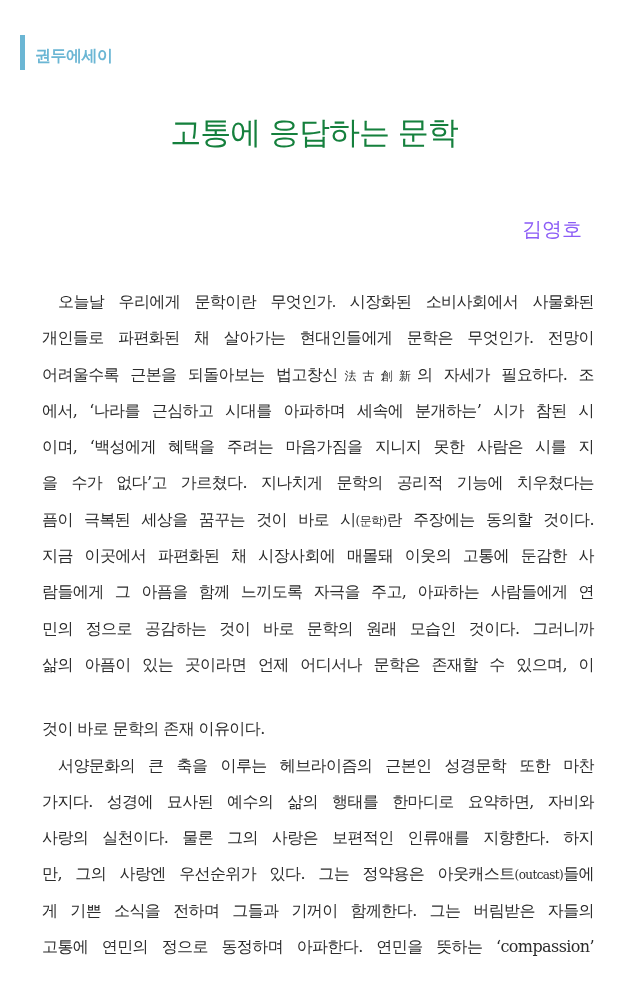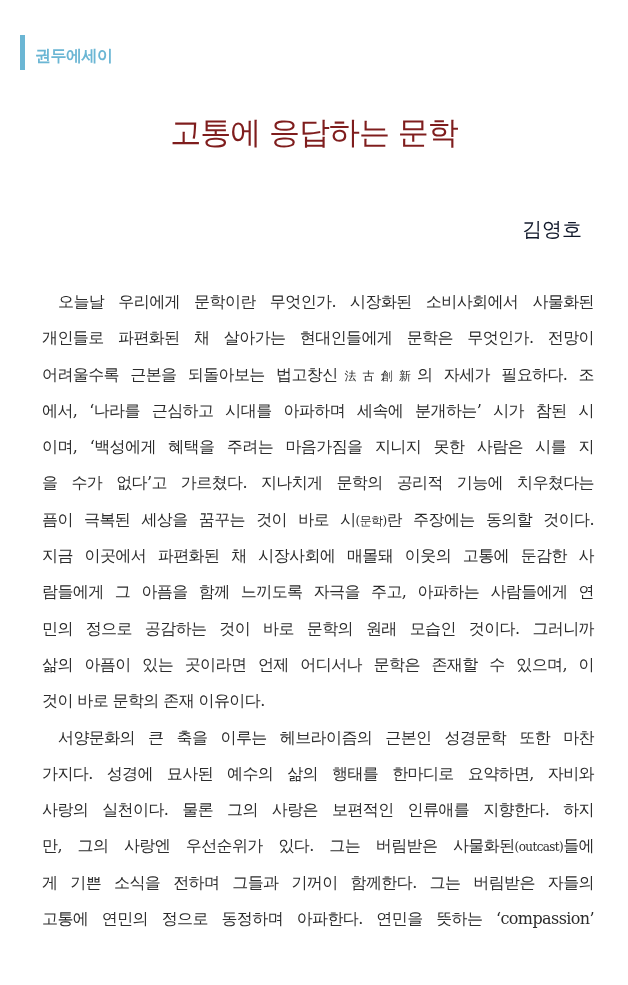--- a/index.html
+++ b/index.html
@@ -37,30 +37,30 @@
       margin-top: 8px;
     }
     .title {
       position: absolute;
       left: 0;
       right: 0;
       top: 112px;
       text-align: center;
       font-family: "DejaVu Serif", serif;
       font-size: 31px;
-      color: #7f1d1d;
+      color: #15803d;
       letter-spacing: -1px;
     }
     .author {
       position: absolute;
       right: 46px;
       top: 216px;
       font-family: "DejaVu Serif", serif;
       font-size: 20px;
-      color: #0f172a;
+      color: #8b5cf6;
     }
     .body-text {
       position: absolute;
       left: 42px;
       top: 284px;
       width: 552px;
       font-family: "DejaVu Serif", serif;
       font-size: 16px;
       line-height: 36.3px;
       color: #2b2b2b;
@@ -68,23 +68,25 @@
     .line {
       display: block;
       white-space: nowrap;
       text-align: justify;
       text-align-last: justify;
       letter-spacing: -0.6px;
       height: 36.3px;
     }
     .line.indent {
       padding-left: 16px;
+      font-family: Liberation Serif, serif;
     }
     .line.last {
       text-align-last: left;
+      margin-top: 28px;
     }
     .small {
       font-size: 12px;
     }
   </style>
 </head>
 <body>
 
 <div class="section-header">
   <div class="accent-bar"></div>
@@ -106,16 +108,16 @@
   <span class="line"><span>픔이 극복된 세상을 꿈꾸는 것이 바로 시</span><span class="small">(문학)</span><span>란 주장에는 동의할 것이다.</span></span>
   <span class="line">지금 이곳에서 파편화된 채 시장사회에 매몰돼 이웃의 고통에 둔감한 사</span>
   <span class="line">람들에게 그 아픔을 함께 느끼도록 자극을 주고, 아파하는 사람들에게 연</span>
   <span class="line">민의 정으로 공감하는 것이 바로 문학의 원래 모습인 것이다. 그러니까</span>
   <span class="line">삶의 아픔이 있는 곳이라면 언제 어디서나 문학은 존재할 수 있으며, 이</span>
   <span class="line last">것이 바로 문학의 존재 이유이다.</span>
 
   <span class="line indent">서양문화의 큰 축을 이루는 헤브라이즘의 근본인 성경문학 또한 마찬</span>
   <span class="line">가지다. 성경에 묘사된 예수의 삶의 행태를 한마디로 요약하면, 자비와</span>
   <span class="line">사랑의 실천이다. 물론 그의 사랑은 보편적인 인류애를 지향한다. 하지</span>
-  <span class="line"><span>만, 그의 사랑엔 우선순위가 있다. 그는 버림받은 사물화된</span><span class="small">(outcast)</span><span>들에</span></span>
+  <span class="line"><span>만, 그의 사랑엔 우선순위가 있다. 그는 정약용은 아웃캐스트</span><span class="small">(outcast)</span><span>들에</span></span>
   <span class="line">게 기쁜 소식을 전하며 그들과 기꺼이 함께한다. 그는 버림받은 자들의</span>
   <span class="line">고통에 연민의 정으로 동정하며 아파한다. 연민을 뜻하는 ‘compassion’</span>
 </div>
 
 </body></html>

